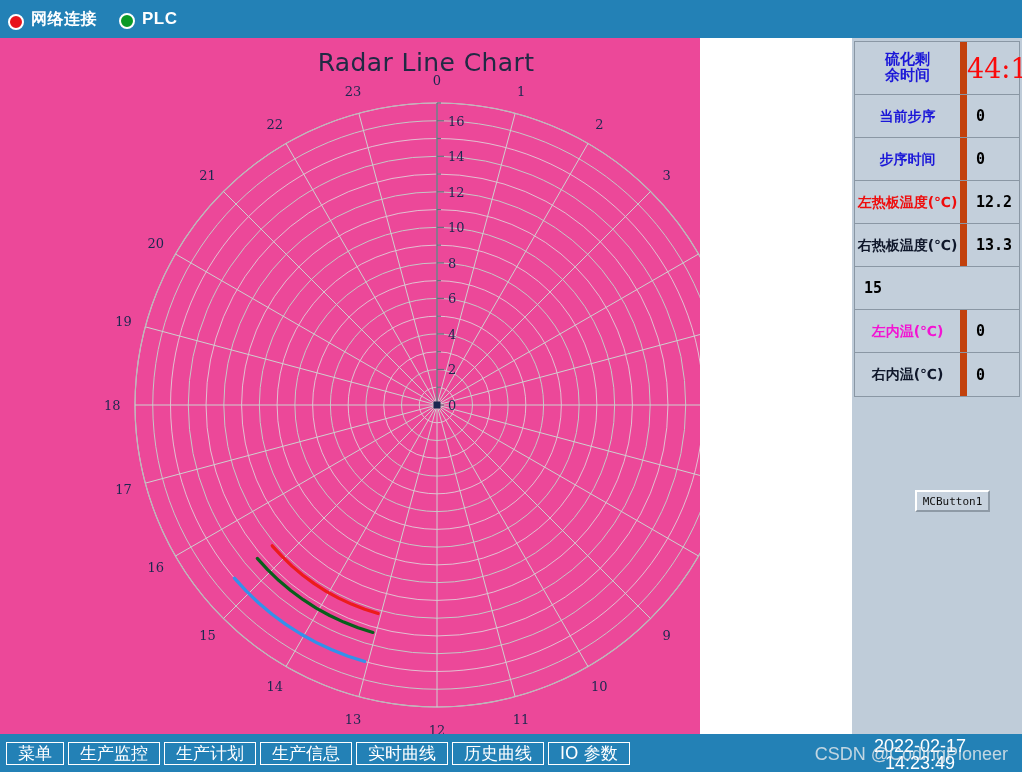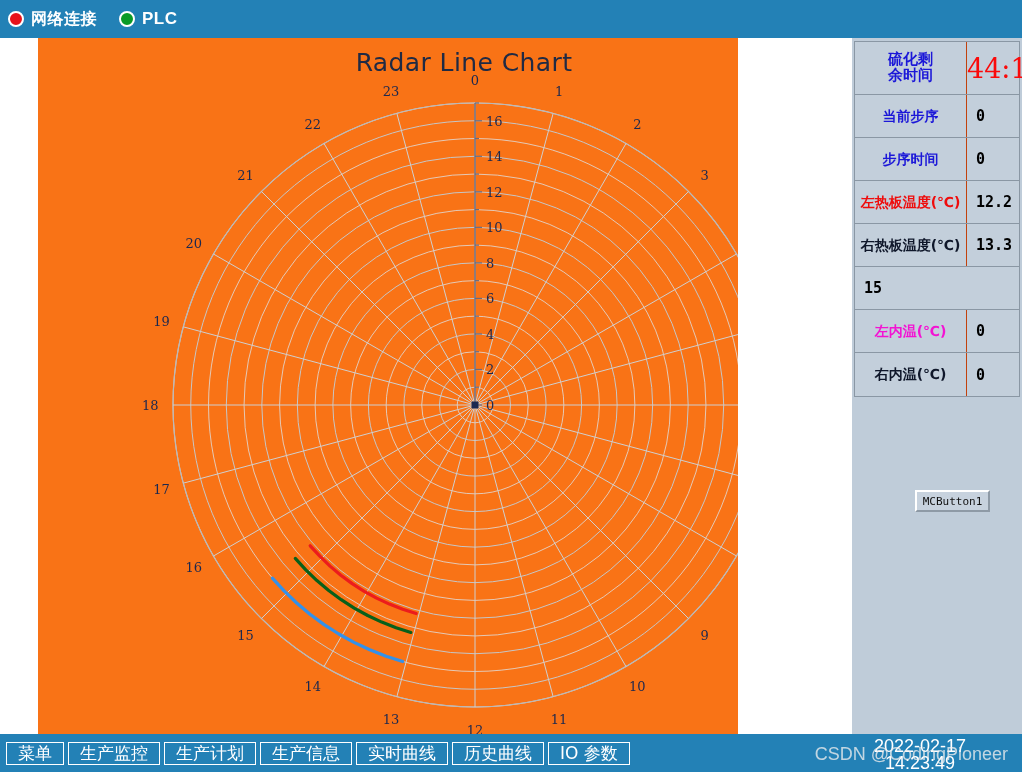--- a/index.html
+++ b/index.html
@@ -9,39 +9,39 @@
     font-family:"Liberation Sans","DejaVu Sans",sans-serif;
     position:relative;
   }
   
   .topbar{
     position:absolute;left:0;top:0;width:1022px;height:38px;
     background:#2381b6;
     display:flex;align-items:center;
     box-sizing:border-box;padding-left:8px;
   }
-  .status-item{display:flex;align-items:center;margin-right:22px;}
+  .status-item{display:flex;align-items:flex-end;margin-right:22px;}
   .led{
     width:16px;height:16px;border-radius:50%;
     border:2px solid #ffffff;box-sizing:border-box;
     margin-right:7px;flex:none;
   }
   .led.red{background:#e8131b;}
   .led.green{background:#0a9a26;}
   .status-label{
     color:#ffffff;font-size:16px;font-weight:bold;
     font-family:"DejaVu Sans","Liberation Sans",sans-serif;
     letter-spacing:0.5px;white-space:nowrap;
   }
   .status-label.latin{font-family:"Liberation Sans",sans-serif;font-size:17px;}
 
   
   .chart-area{
     position:absolute;left:0;top:38px;width:700px;height:696px;
-    background:#f97316;overflow:hidden;margin-left:38px;
+    background:#ec4899;overflow:hidden;
   }
   .chart-title{
     position:absolute;left:0;top:10px;width:852px;text-align:center;
     font-size:25px;color:#202a44;
     font-family:"DejaVu Sans","Liberation Sans",sans-serif;
     letter-spacing:0.4px;
   }
   .radar-svg{position:absolute;left:0;top:0;}
 
   
@@ -58,21 +58,21 @@
   .row{
     display:flex;
     border-bottom:1px solid #8a97a4;
     box-sizing:border-box;
     height:43px;
   }
   .row:last-child{border-bottom:none;}
   .row.tall{height:53px;}
   .cell-label{
     flex:none;width:112px;
-    border-right:1px solid #c2410c;
+    border-right:7px solid #c2410c;
     box-sizing:border-box;
     display:flex;align-items:center;justify-content:center;
     font-family:"DejaVu Sans","Liberation Sans",sans-serif;
     font-weight:bold;font-size:14px;line-height:1.05;
     text-align:center;padding:0 2px;
   }
   .cell-label.two-line{font-size:15px;}
   .cell-value{
     flex:1;
     display:flex;align-items:center;

